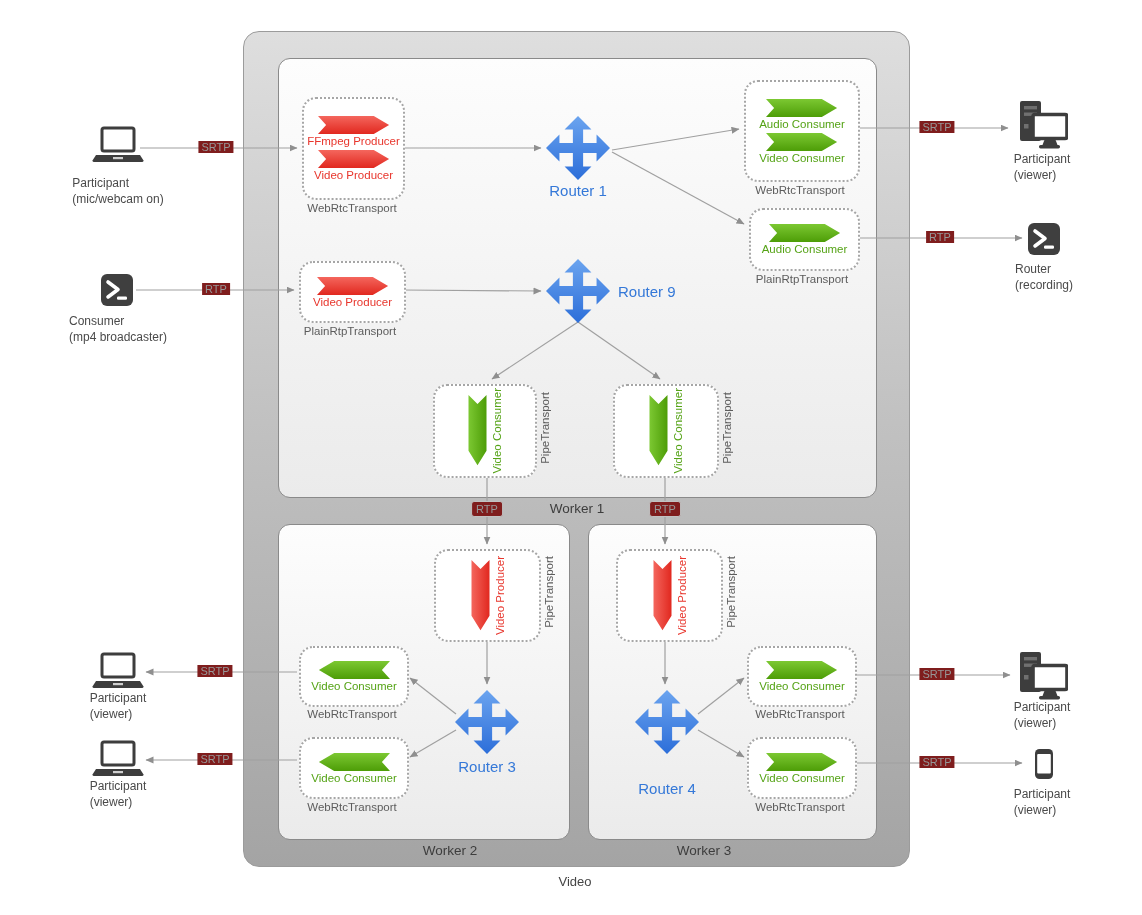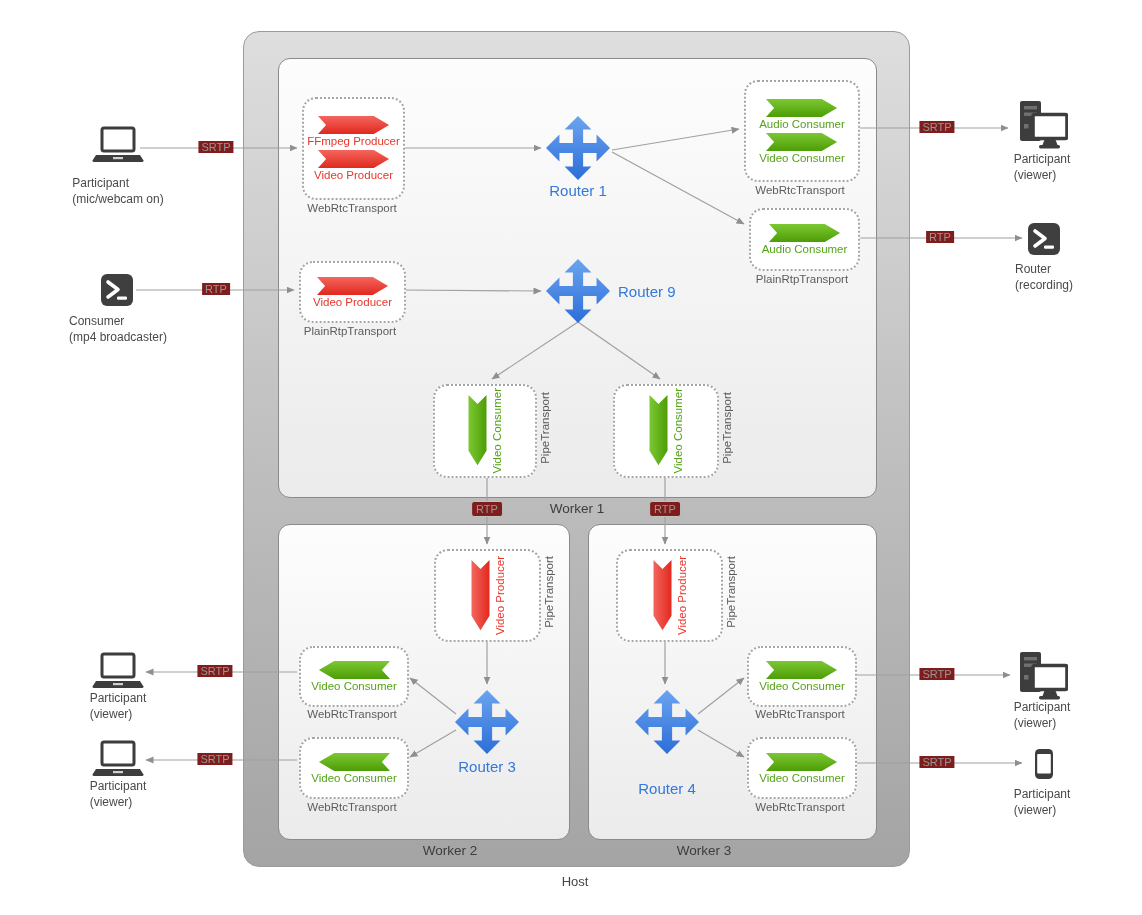--- a/index.html
+++ b/index.html
@@ -189,21 +189,21 @@
     <svg class="arrow-svg" width="21" height="72" viewBox="0 0 20 80">
         <path d="M0 0 L10 10 L20 0 L20 62 L10 78 L0 62 Z" fill="url(#gGreenH)"></path>
       </svg>
     <span class="ilabel green-t vert">Video Consumer</span>
   </div>
   <div class="vlabel" style="left:721px;top:392px;">PipeTransport</div>
 
   <div class="wlabel" style="left:577px;top:501px;">Worker 1</div>
   <div class="wlabel" style="left:422px;top:843px;margin-left:28px;">Worker 2</div>
   <div class="wlabel" style="left:704px;top:843px;">Worker 3</div>
-  <div class="hostlabel" style="left:575px;top:874px;">Host</div>
+  <div class="hostlabel" style="left:575px;top:874px;">Video</div>
 
   <div class="proto pill" style="left:487px;top:509px;">RTP</div>
   <div class="proto pill" style="left:665px;top:509px;">RTP</div>
 
   <div class="tnode h" style="left:434px;top:549px;width:103px;height:89px;">
     <svg class="arrow-svg" width="21" height="72" viewBox="0 0 20 80">
         <path d="M0 0 L10 10 L20 0 L20 62 L10 78 L0 62 Z" fill="url(#gRedH)"></path>
       </svg>
     <span class="ilabel red-t vert">Video Producer</span>
   </div>

